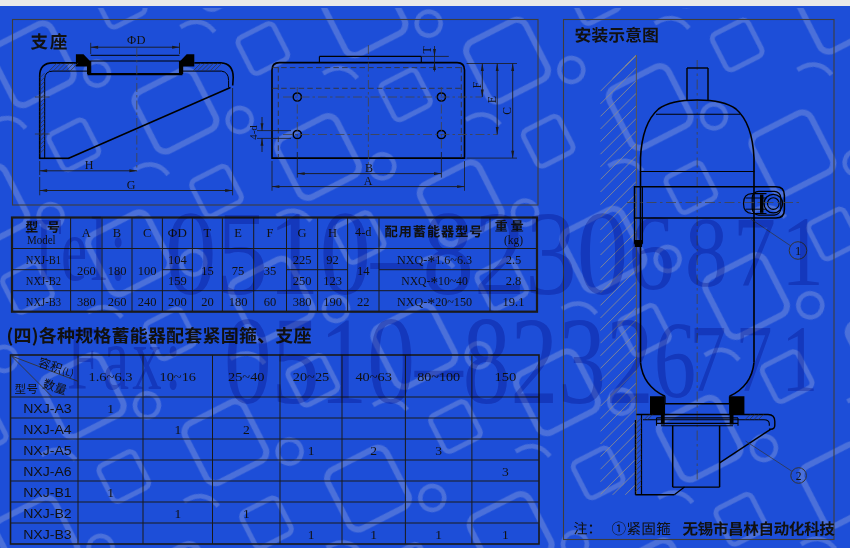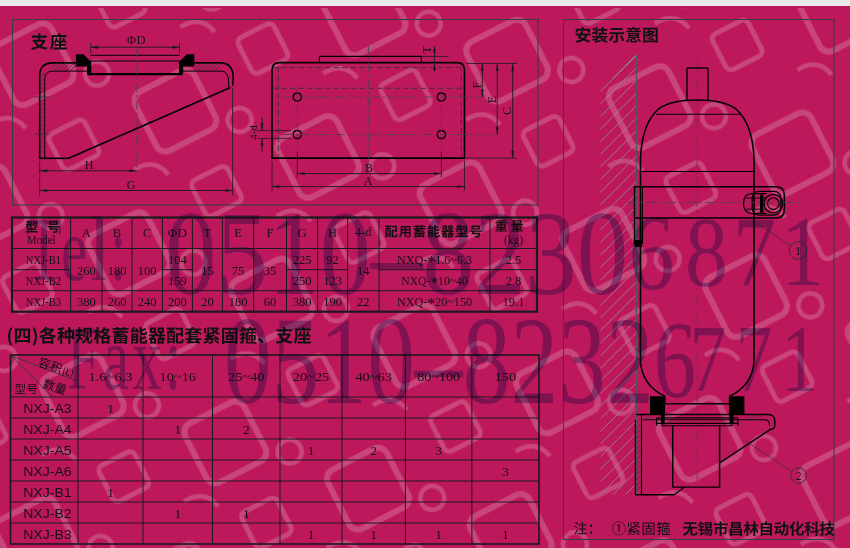--- a/index.html
+++ b/index.html
@@ -1,14 +1,14 @@
 <!DOCTYPE html>
 <html><head><meta charset="utf-8"><title>NXJ</title><style>
 html,body{margin:0;padding:0;background:#fff}
-#page{position:relative;width:850px;height:548px;background:#be185d;overflow:hidden}
+#page{position:relative;width:850px;height:548px;background:#1d4ed8;overflow:hidden}
 .wm{position:absolute;mix-blend-mode:multiply;color:#adb6de;font-family:"Liberation Serif",serif;line-height:1;white-space:pre;transform-origin:0 0;z-index:5}
 </style></head><body>
 <div id="page">
 
 <div style="position:absolute;left:0;top:0;width:850px;height:6px;background:#e9e9e9"></div>
 
 <svg width="850" height="548" viewBox="0 0 850 548" style="position:absolute;left:0;top:0">
 <defs>
         <pattern id="lg" width="150" height="150" patternUnits="userSpaceOnUse" patternTransform="rotate(18)">
           <rect x="18" y="18" width="66" height="66" rx="10" fill="none" stroke="#eeeae3" stroke-width="6" transform="rotate(45 51 51)"></rect>

